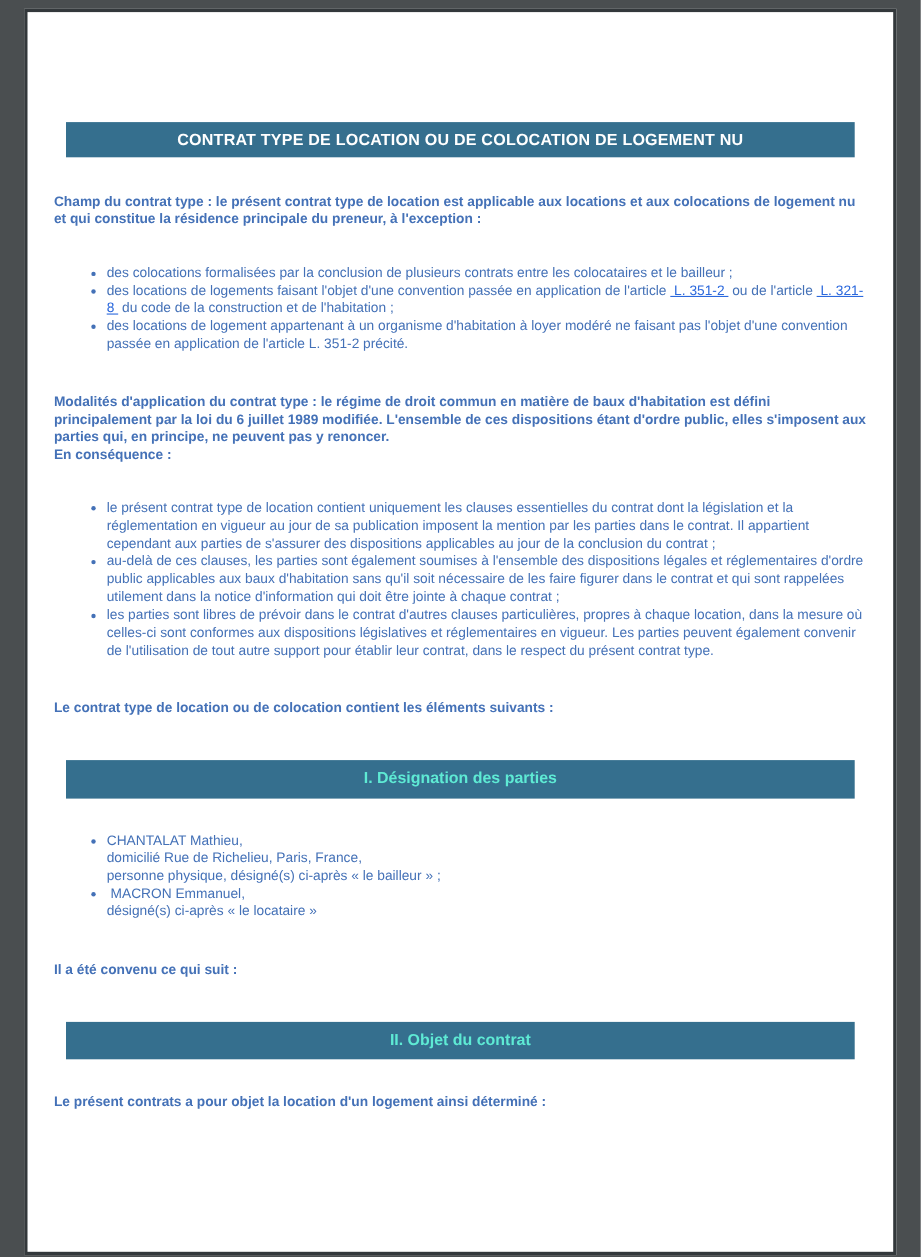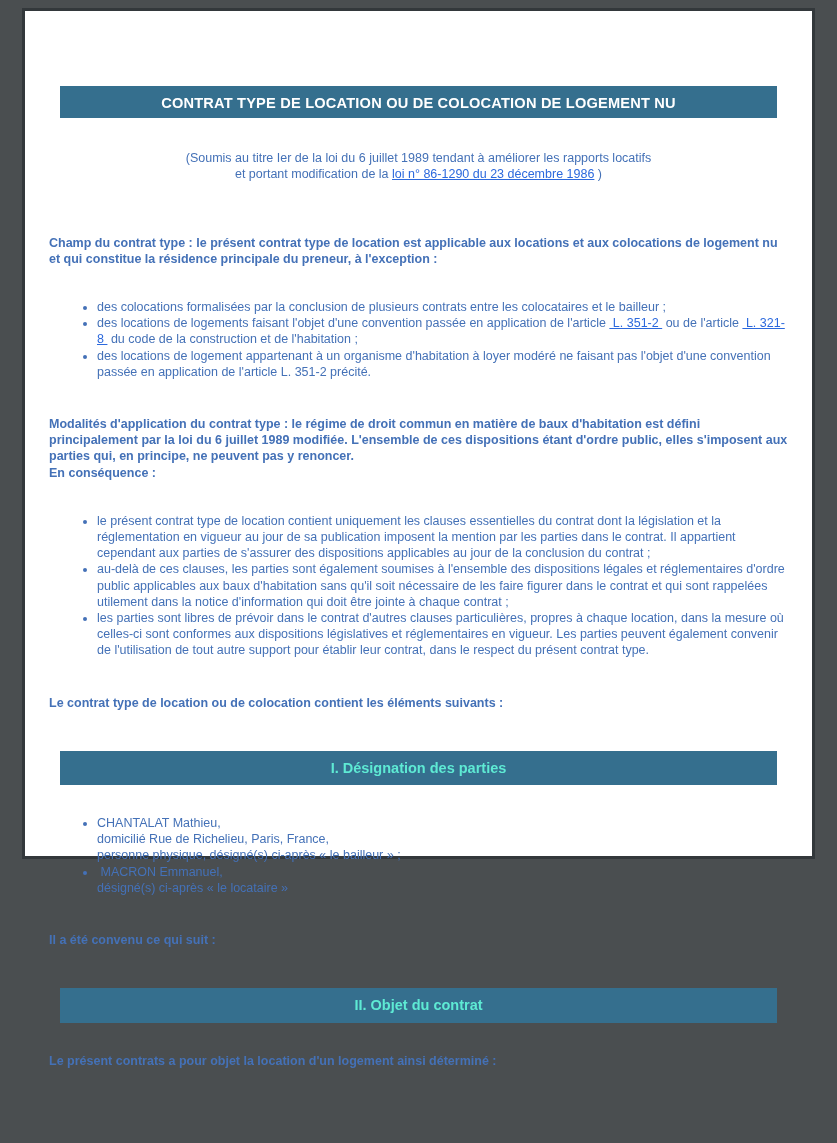--- a/index.html
+++ b/index.html
@@ -11,25 +11,25 @@
   }
   html,body{margin:0;padding:0;}
   body{
     width:837px;height:1143px;
     background:var(--viewer-bg);
     font-family:"Liberation Sans","DejaVu Sans",sans-serif;
     overflow:hidden;
   }
   .page{
     box-sizing:border-box;
-    width:793px;height:851px;
+    width:793px;height:1133px;
     margin:8px 34px 12px 22px;
     background:var(--page-bg);
     border:3px solid #33383b;
-    padding:75px 24px 40px 24px;
+    padding:100px 24px 40px 24px;
     display:flex;flex-direction:column;
     color:var(--body-text);
     font-size:12.5px;line-height:16.2px;
   }
   .banner-main{
     background:var(--banner-bg);
     color:#fff;text-align:center;
     margin:0 11px 16px 11px;
     padding:9px 10px 7px 10px;
   }
@@ -60,24 +60,20 @@
 </style>
 </head>
 <body>
 
 <div class="page">
 
   <div class="banner-main">
     <div class="doc-title">CONTRAT TYPE DE LOCATION OU DE COLOCATION DE LOGEMENT NU</div>
   </div>
 
-  <div class="note">
-    <span>(Soumis au titre Ier de la loi du 6 juillet 1989 tendant à améliorer les rapports locatifs</span><br>
-    <span>et portant modification de la </span><a class="doc-link">loi n° 86-1290 du 23 décembre 1986</a><span> )</span>
-  </div>
 
   <p>Champ du contrat type : le présent contrat type de location est applicable aux locations et aux colocations de logement nu et qui constitue la résidence principale du preneur, à l'exception :</p>
 
   <ul>
     <li>des colocations formalisées par la conclusion de plusieurs contrats entre les colocataires et le bailleur ;</li>
     <li><span>des locations de logements faisant l'objet d'une convention passée en application de l'article </span><a class="doc-link">&nbsp;L. 351-2&nbsp;</a><span> ou de l'article </span><a class="doc-link">&nbsp;L. 321-8&nbsp;</a><span> du code de la construction et de l'habitation ;</span></li>
     <li>des locations de logement appartenant à un organisme d'habitation à loyer modéré ne faisant pas l'objet d'une convention passée en application de l'article L. 351-2 précité.</li>
   </ul>
 
   <p>

